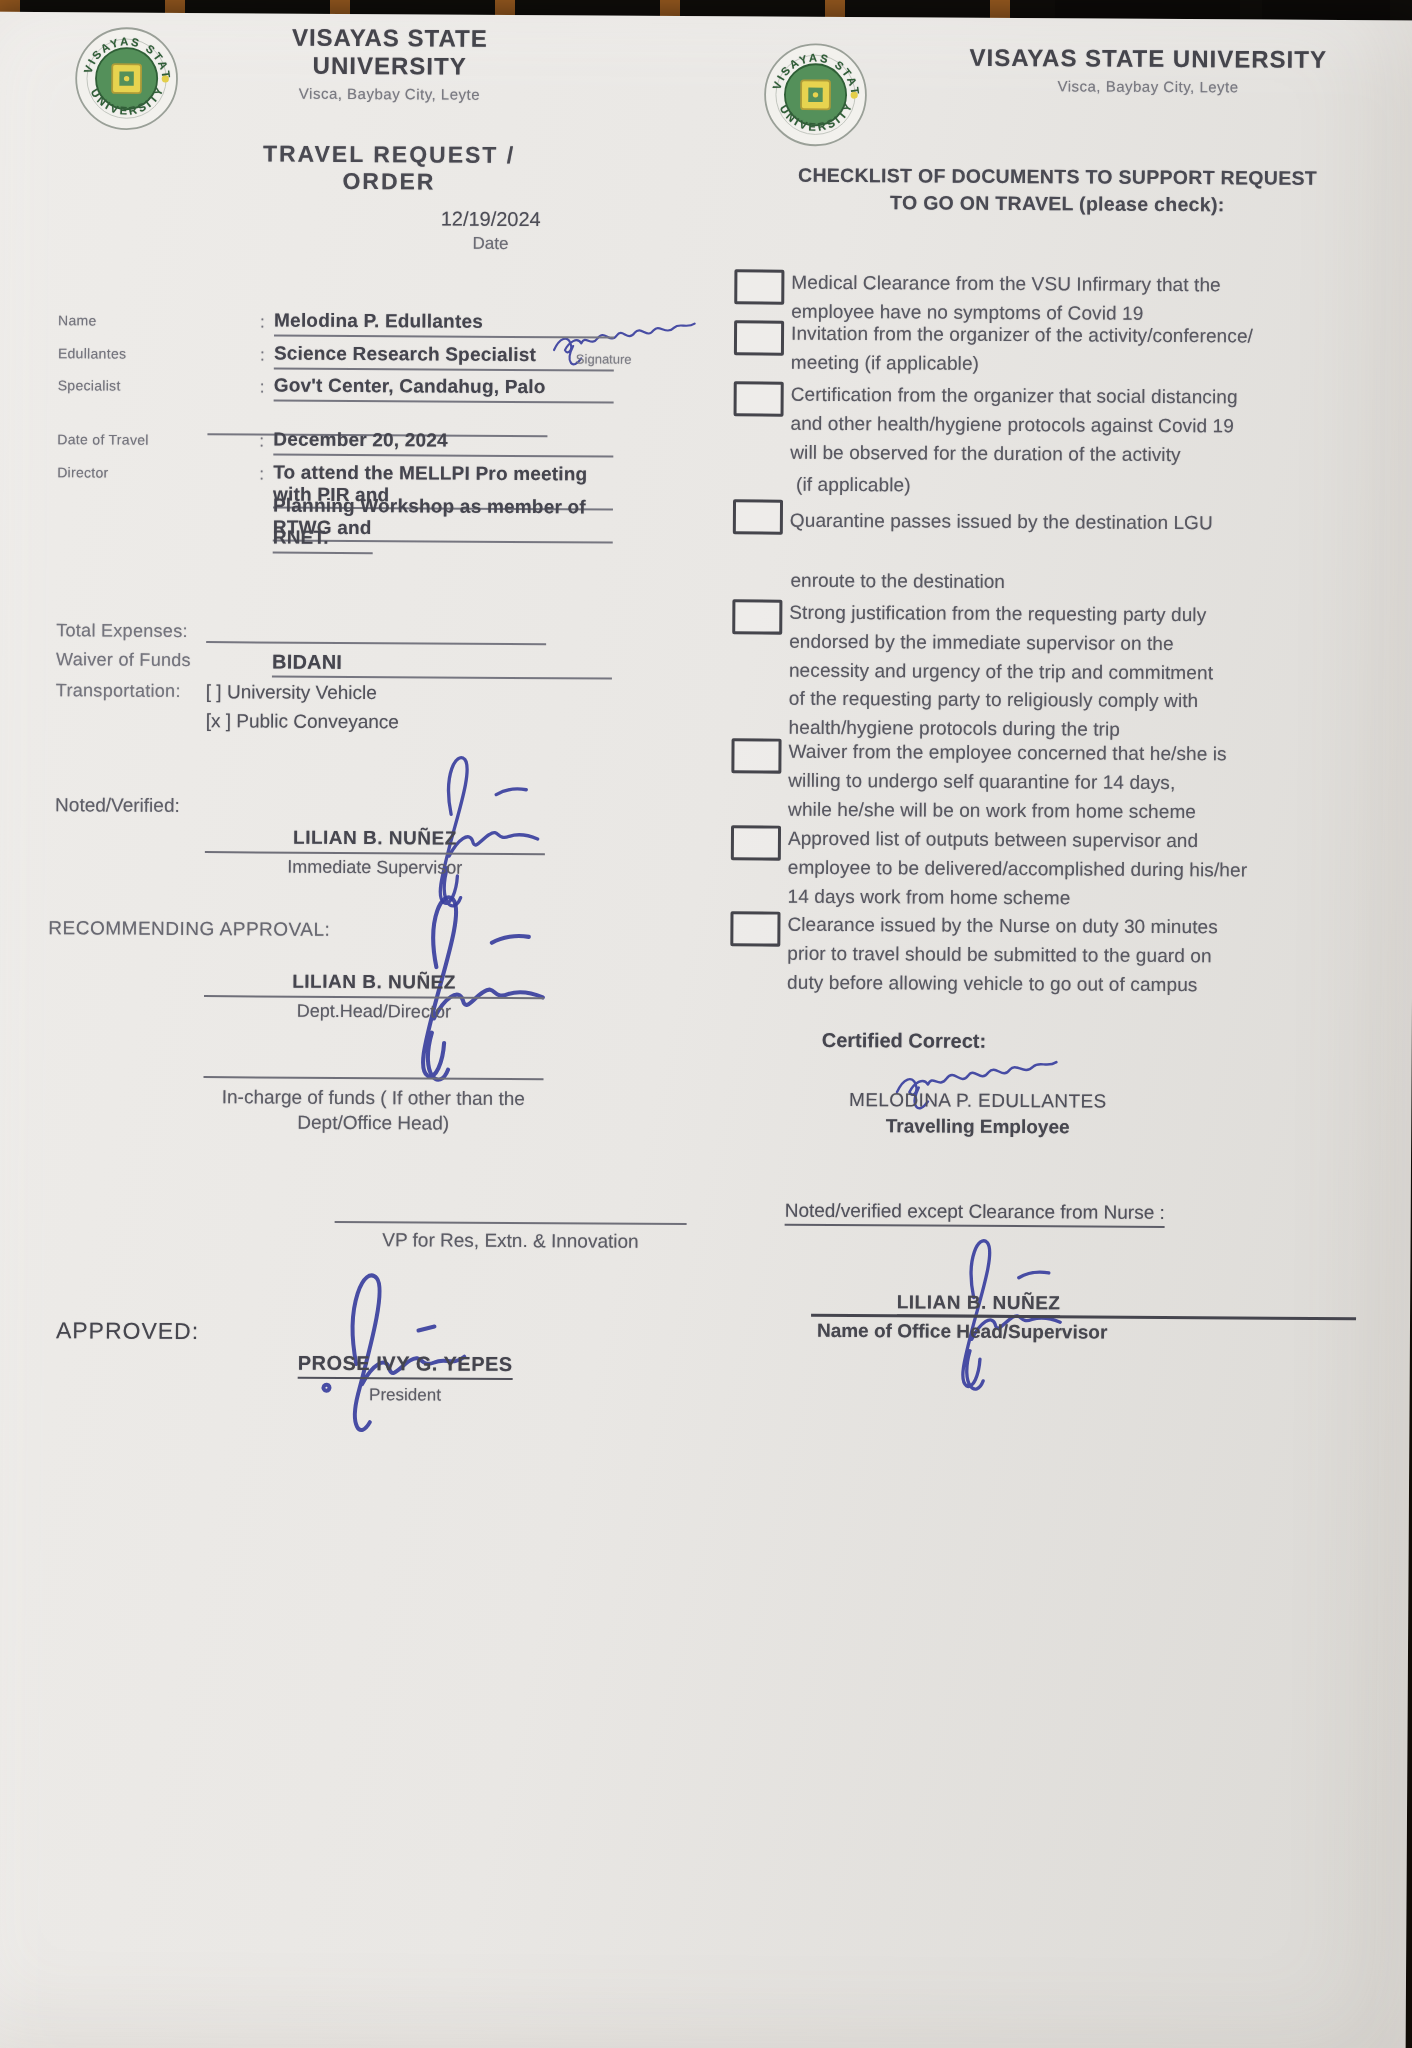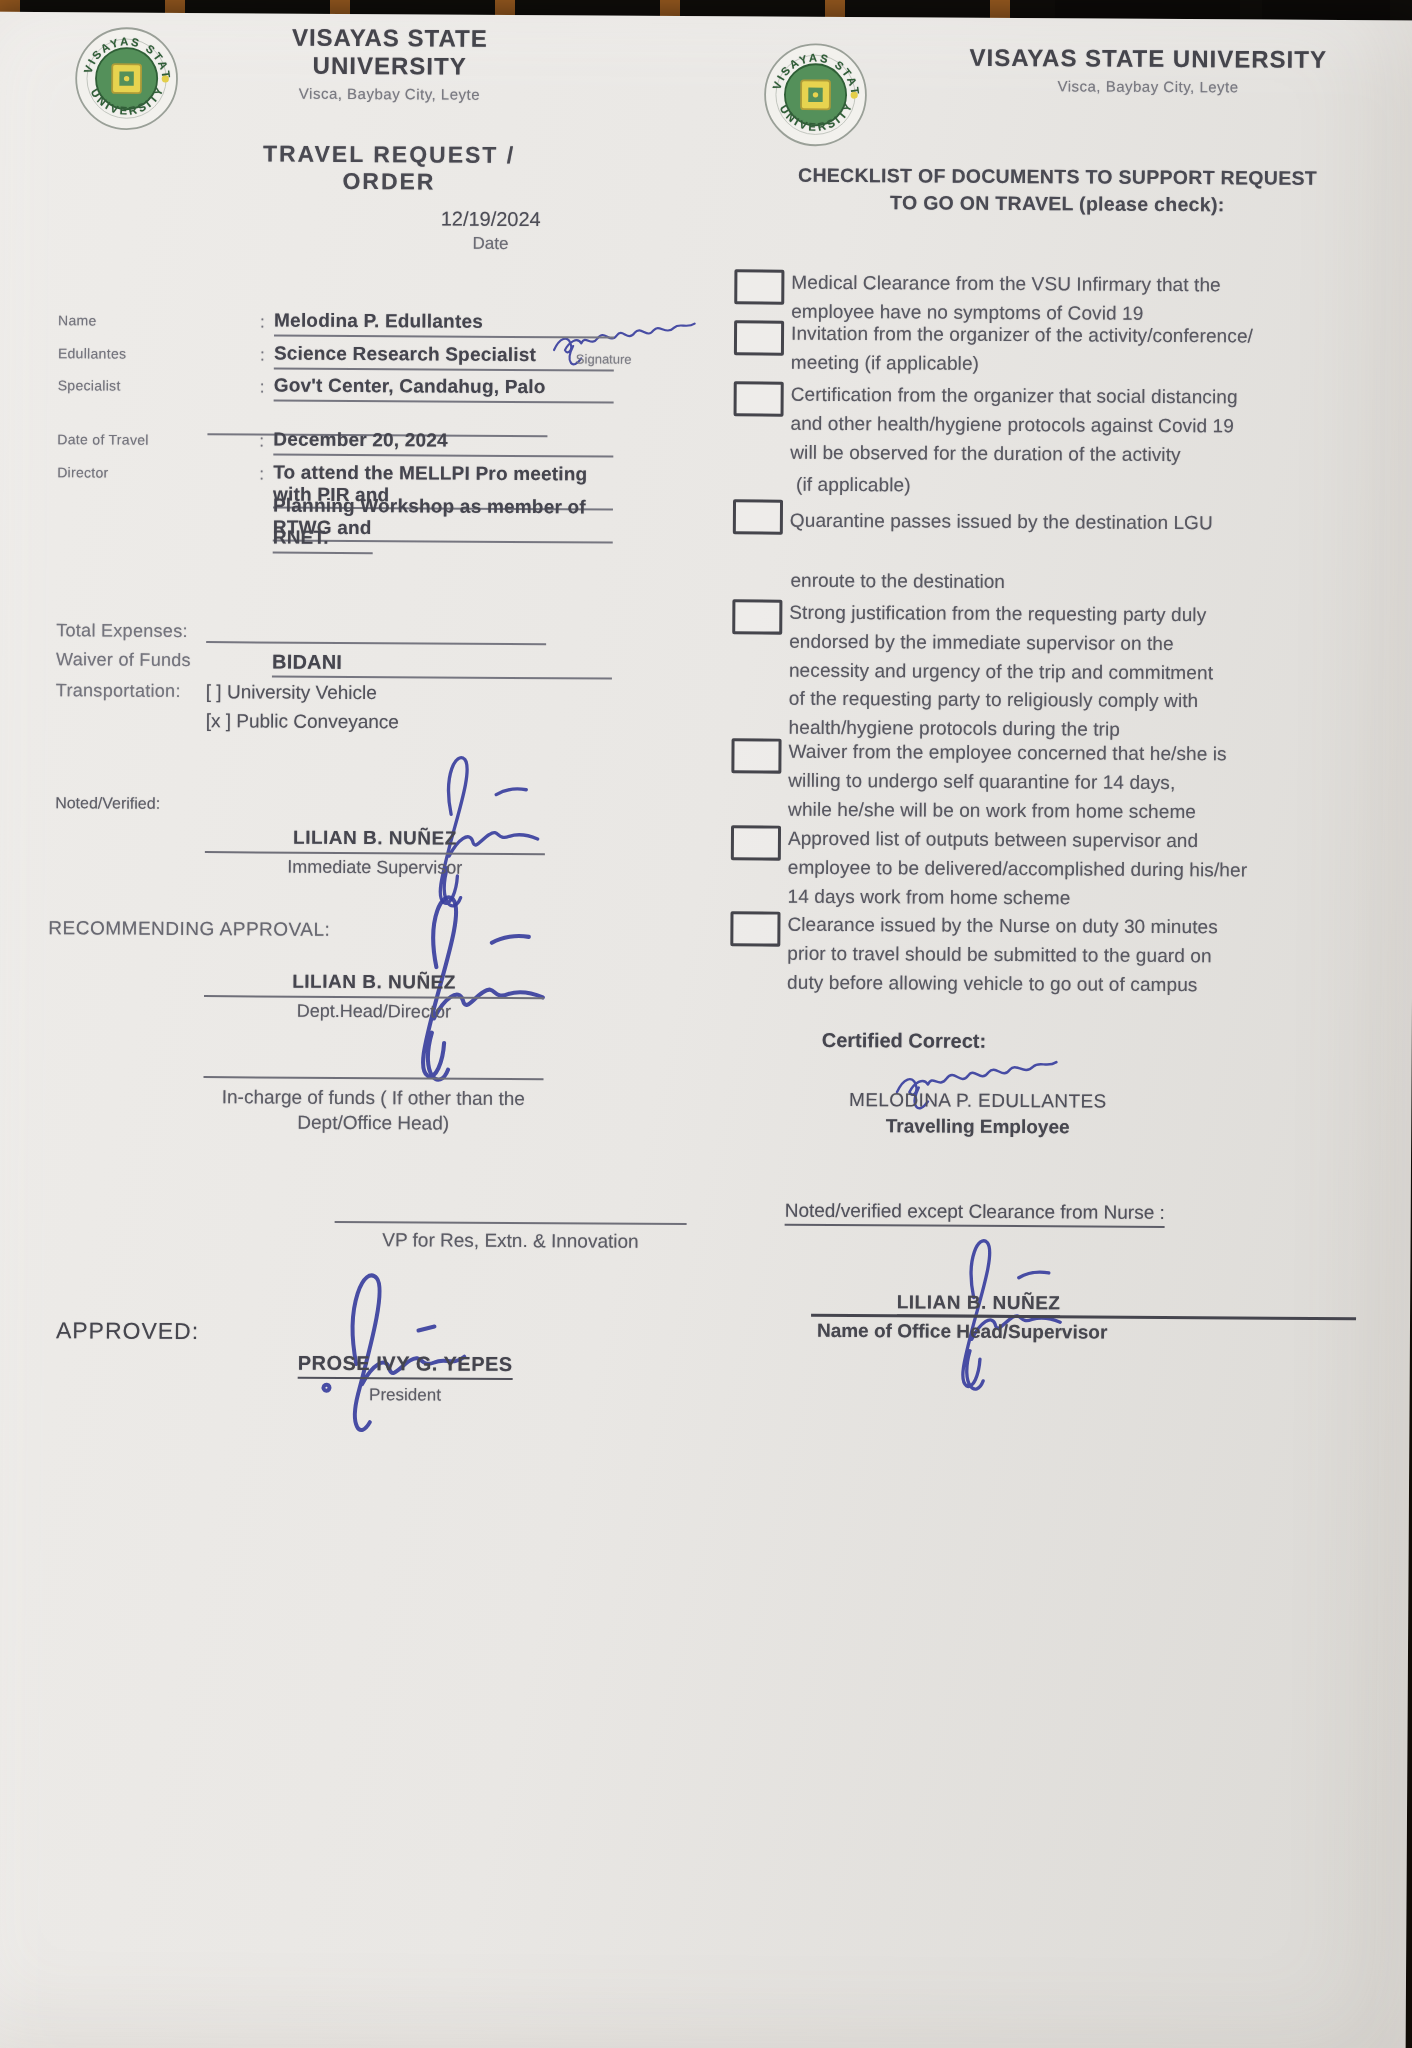--- a/index.html
+++ b/index.html
@@ -34,21 +34,21 @@
   .flabel{font-size:14px;color:#74747d;letter-spacing:.3px}
   .fcolon{position:absolute;left:202px;top:0;font-size:17px;color:#74747d}
   .fvalue{
     position:absolute;left:216px;top:-3px;width:340px;min-height:24px;
     font-size:19px;font-weight:bold;color:#45454e;letter-spacing:.2px;
     border-bottom:2px solid #767680;padding-bottom:1px;
   }
   .frow{position:absolute;left:66px;width:500px;height:26px}
   .bareline{position:absolute;left:216px;width:340px;height:24px;border-bottom:2px solid #767680}
   .opt{position:absolute;left:216px;font-size:19px;color:#53535c}
-  .seclabel{font-size:16px;color:#5e5e67}
+  .seclabel{font-size:19px;color:#5e5e67}
   .sigblock{position:absolute;width:340px}
   .signame{font-size:19px;font-weight:bold;color:#46464f;letter-spacing:.5px;text-align:center}
   .sigrule{border-top:2px solid #6f6f79;margin-top:3px}
   .sigrole{font-size:18px;color:#5c5c65;text-align:center;margin-top:3px}
   .pen{stroke:#3a3f9e;fill:none;stroke-linecap:round;stroke-linejoin:round;opacity:.92}
   
   .ck-title{font-size:19.5px;font-weight:bold;color:#4a4a53;letter-spacing:.3px;line-height:27px}
   .ck-item{position:absolute;left:742px;width:640px}
   .ckbox{
     position:absolute;left:0;top:1px;width:44px;height:29px;

